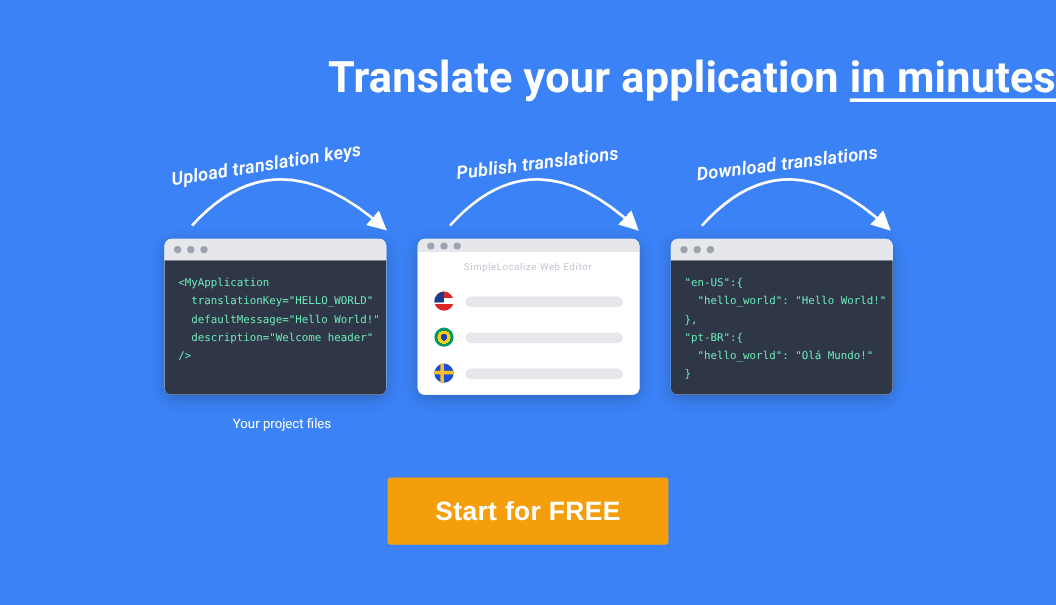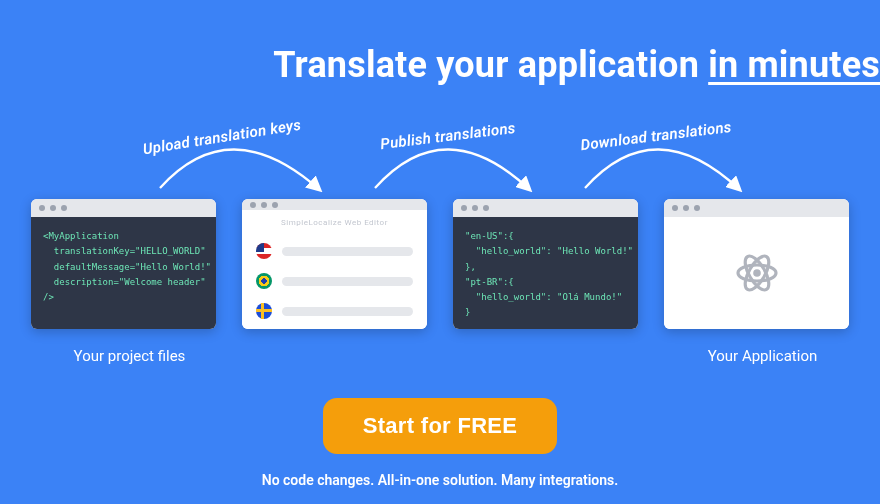--- a/index.html
+++ b/index.html
@@ -109,39 +109,39 @@
   .app-pane {
     flex: 1;
     background: #fff;
     display: flex;
     align-items: center;
     justify-content: center;
   }
   .atom-icon { color: #b0b4bd; }
   .caption {
     margin-top: 18px;
-    font-size: 15px;
+    font-size: 11px;
     color: #fff;
     margin-left: 12px;
   }
   .cta-wrap {
     position: absolute;
     top: 398px;
     left: 0;
     width: 880px;
     text-align: center;
   }
   .cta {
     display: inline-block;
     background: #f59e0b;
     color: #fff;
     font-size: 22px;
     font-weight: 700;
     padding: 15px 40px;
-    border-radius: 14px;
+    border-radius: 3px;
     border: none;
     cursor: pointer;
     letter-spacing: 0.3px;
   }
   .subline {
     margin-top: 18px;
     font-size: 14px;
     font-weight: 600;
   }
 </style>
@@ -218,39 +218,18 @@
       </div>
       <div class="code-pane">"en-US":{
   "hello_world": "Hello World!"
 },
 "pt-BR":{
   "hello_world": "Olá Mundo!"
 }</div>
     </div>
   </div>
 
-  <div class="card-col">
-    <div class="card">
-      <div class="titlebar">
-        <span class="dot"></span>
-          <span class="dot"></span>
-          <span class="dot"></span>
-      </div>
-      <div class="app-pane">
-        <svg class="atom-icon" width="48" height="48" viewBox="0 0 48 48">
-          <g fill="none" stroke="currentColor" stroke-width="3.2">
-            <ellipse cx="24" cy="24" rx="19" ry="8"></ellipse>
-            <ellipse cx="24" cy="24" rx="19" ry="8" transform="rotate(60 24 24)"></ellipse>
-            <ellipse cx="24" cy="24" rx="19" ry="8" transform="rotate(-60 24 24)"></ellipse>
-          </g>
-          <circle cx="24" cy="24" r="3.8" fill="currentColor"></circle>
-        </svg>
-      </div>
-    </div>
-    <div class="caption">Your Application</div>
-  </div>
 
 </div>
 
 <div class="cta-wrap">
   <button class="cta">Start for FREE</button>
-  <div class="subline">No code changes. All-in-one solution. Many integrations.</div>
 </div>
 
 </body></html>

